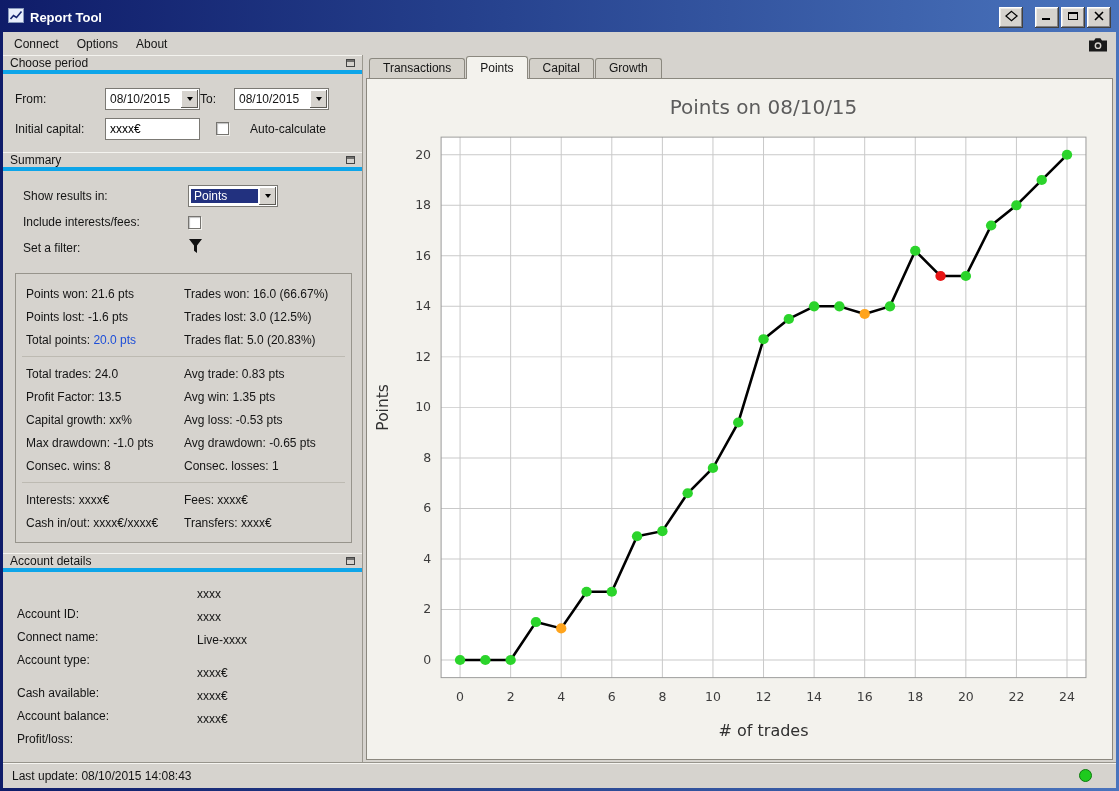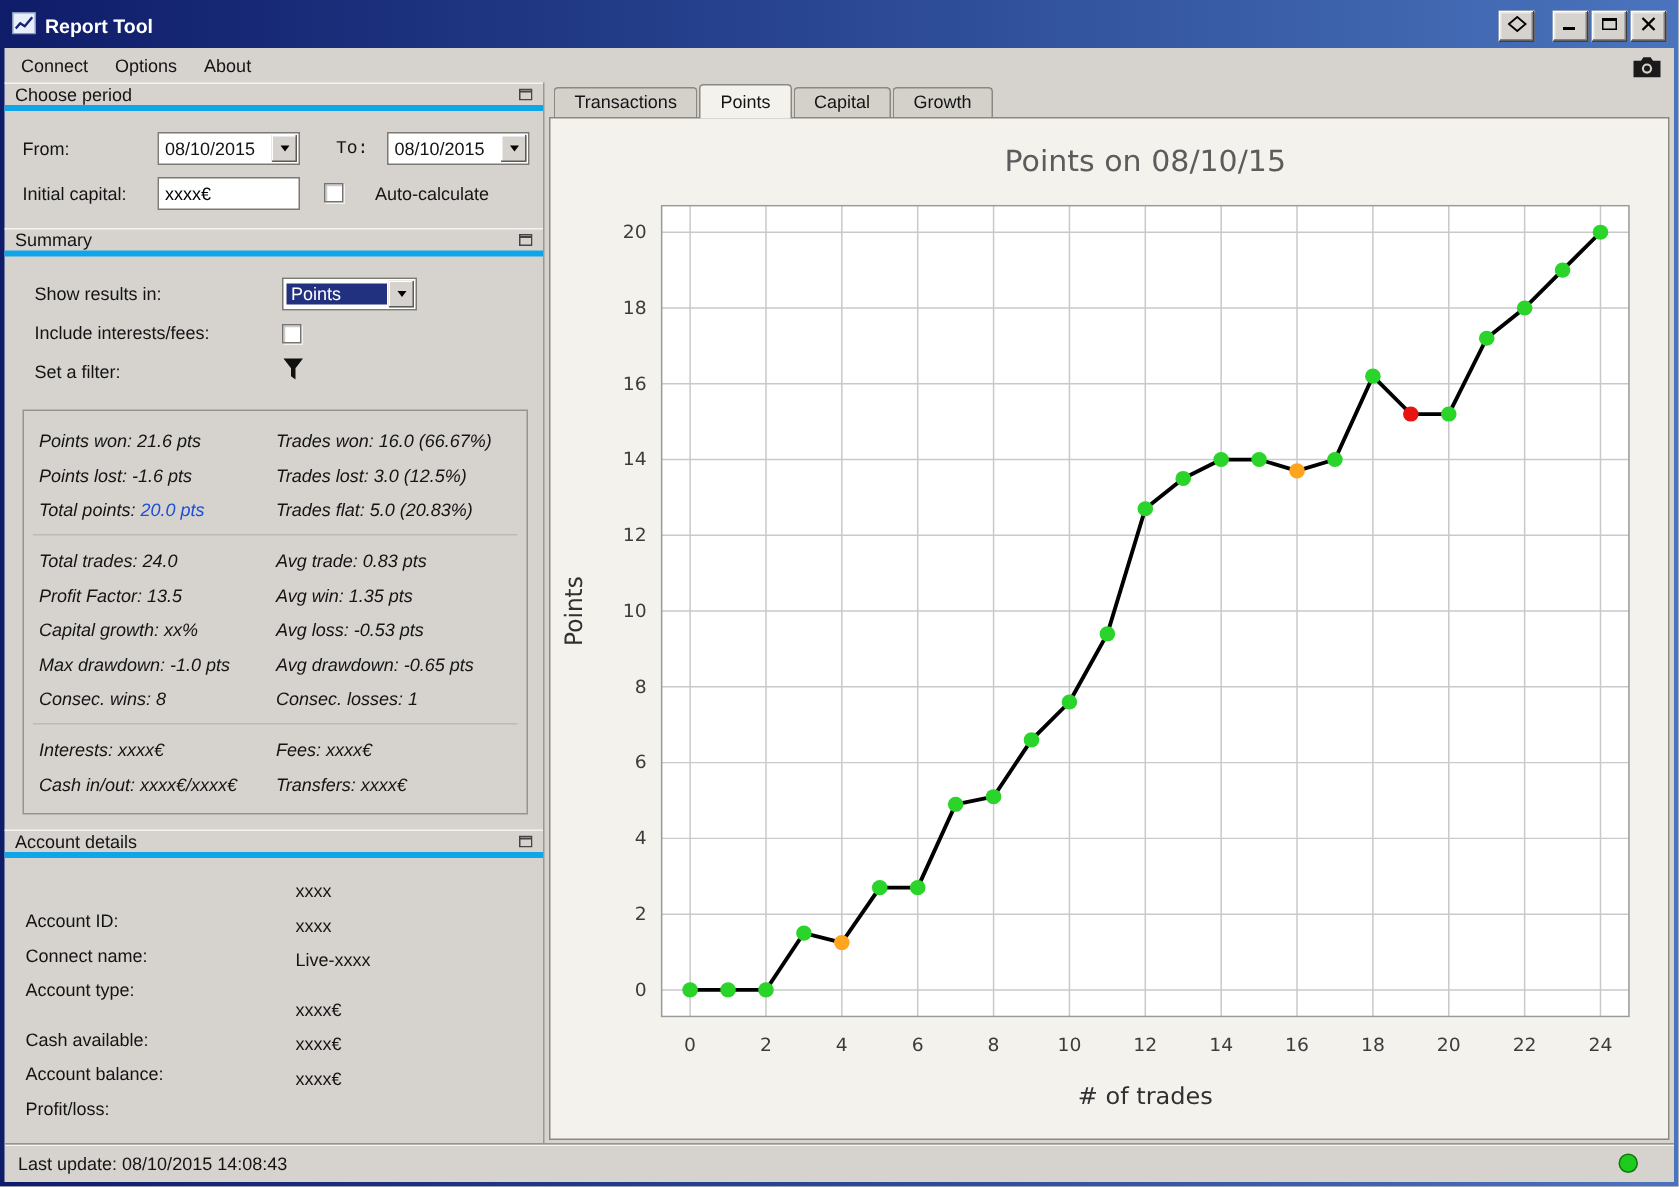--- a/index.html
+++ b/index.html
@@ -37,42 +37,42 @@
   .left-col { flex: 0 0 360px; display: flex; flex-direction: column; border-right: 1px solid #9b988f; min-height: 0; }
   .dock-header {
     flex: 0 0 20px; display: flex; align-items: center; justify-content: space-between;
     padding: 0 7px; border-top: 1px solid #f4f3ef; border-bottom: 4px solid #0ea5e9;
   }
   .float-btn { display: flex; align-items: center; }
 
   .cp-body { padding: 6px 8px 12px 12px; }
   .cp-row { display: flex; align-items: center; height: 23px; margin-top: 7px; }
   .lbl1 { width: 90px; }
-  .lbl-to { width: 34px; margin-left: 24px; font-family: Liberation Mono, monospace; }
+  .lbl-to { width: 34px; margin-left: 0; }
   .chk-cell { width: 34px; margin-left: 16px; display: flex; }
 
   .combo { width: 95px; height: 22px; background: #fff; border: 1px solid #7b7974; display: flex; align-items: center; }
   .combo-text { flex: 1; padding: 0 4px; white-space: nowrap; overflow: hidden; }
   .combo-btn { width: 17px; height: 18px; margin-right: 1px; background: #d6d3ce;
     display: flex; align-items: center; justify-content: center;
     box-shadow: inset -1px -1px 0 #5c5a55, inset 1px 1px 0 #fff; }
   .arr { width: 0; height: 0; border-left: 3.5px solid transparent; border-right: 3.5px solid transparent; border-top: 4px solid #000; }
   .combo.selected .combo-text { margin: 2px 1px 2px 2px; padding: 0 3px; }
 
   .text-input { width: 95px; height: 22px; background: #fff; border: 1px solid #7b7974; padding: 0 4px;
     font-family: "Liberation Sans", "DejaVu Sans", sans-serif; font-size: 12px; }
   .checkbox { width: 13px; height: 13px; background: #fff; border: 1px solid #767470;
     box-shadow: inset 1px 1px 1px rgba(0,0,0,.25), 1px 1px 0 #f2f1ed; }
 
   .sum-body { padding: 12px 8px 10px 12px; }
   .sum-row { display: flex; align-items: center; height: 26px; margin-left: 8px; }
   .sum-lbl { width: 165px; }
   .sum-combo { width: 90px; }
 
-  .stats-box { margin: 12px 2px 0 0; border: 1px solid #97948c; padding: 8px 0; font-style: italic; }
+  .stats-box { margin: 12px 2px 0 0; border: 1px solid #97948c; padding: 8px 0; }
   .stat-row { display: flex; align-items: center; height: 23px; padding-left: 10px; }
   .c1 { width: 158px; }
   .c2 { flex: 1; }
   .divider { height: 1px; background: #bdbab2; margin: 5px 6px; }
 
   .acc-body { padding: 10px 8px 0 14px; }
   .acc-row { display: flex; align-items: center; height: 23px; }
   .acc-label { width: 180px; margin-top: 40px; }
   .acc-gap { height: 10px; }
 

